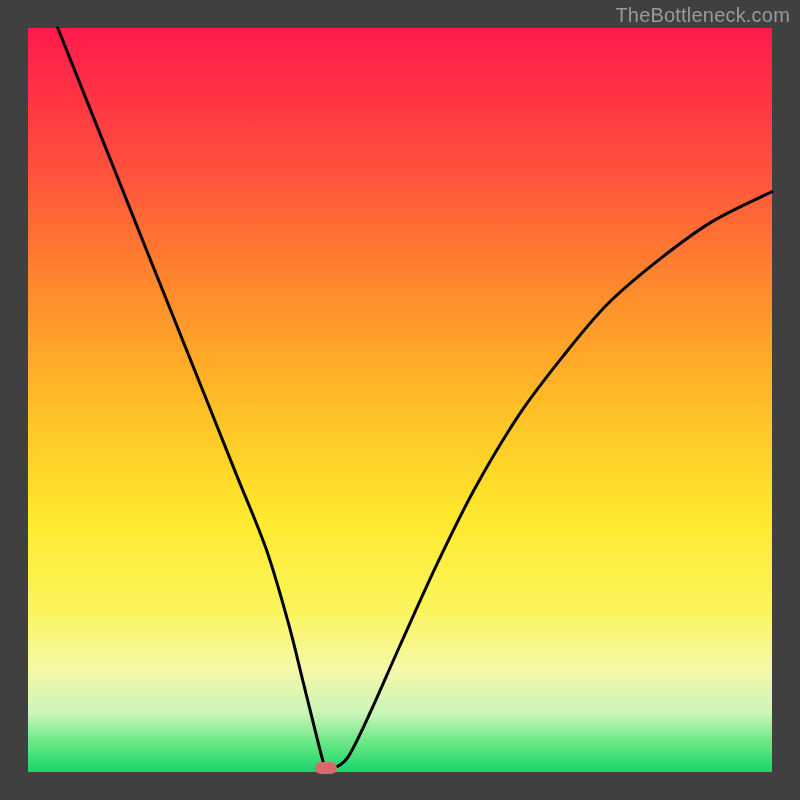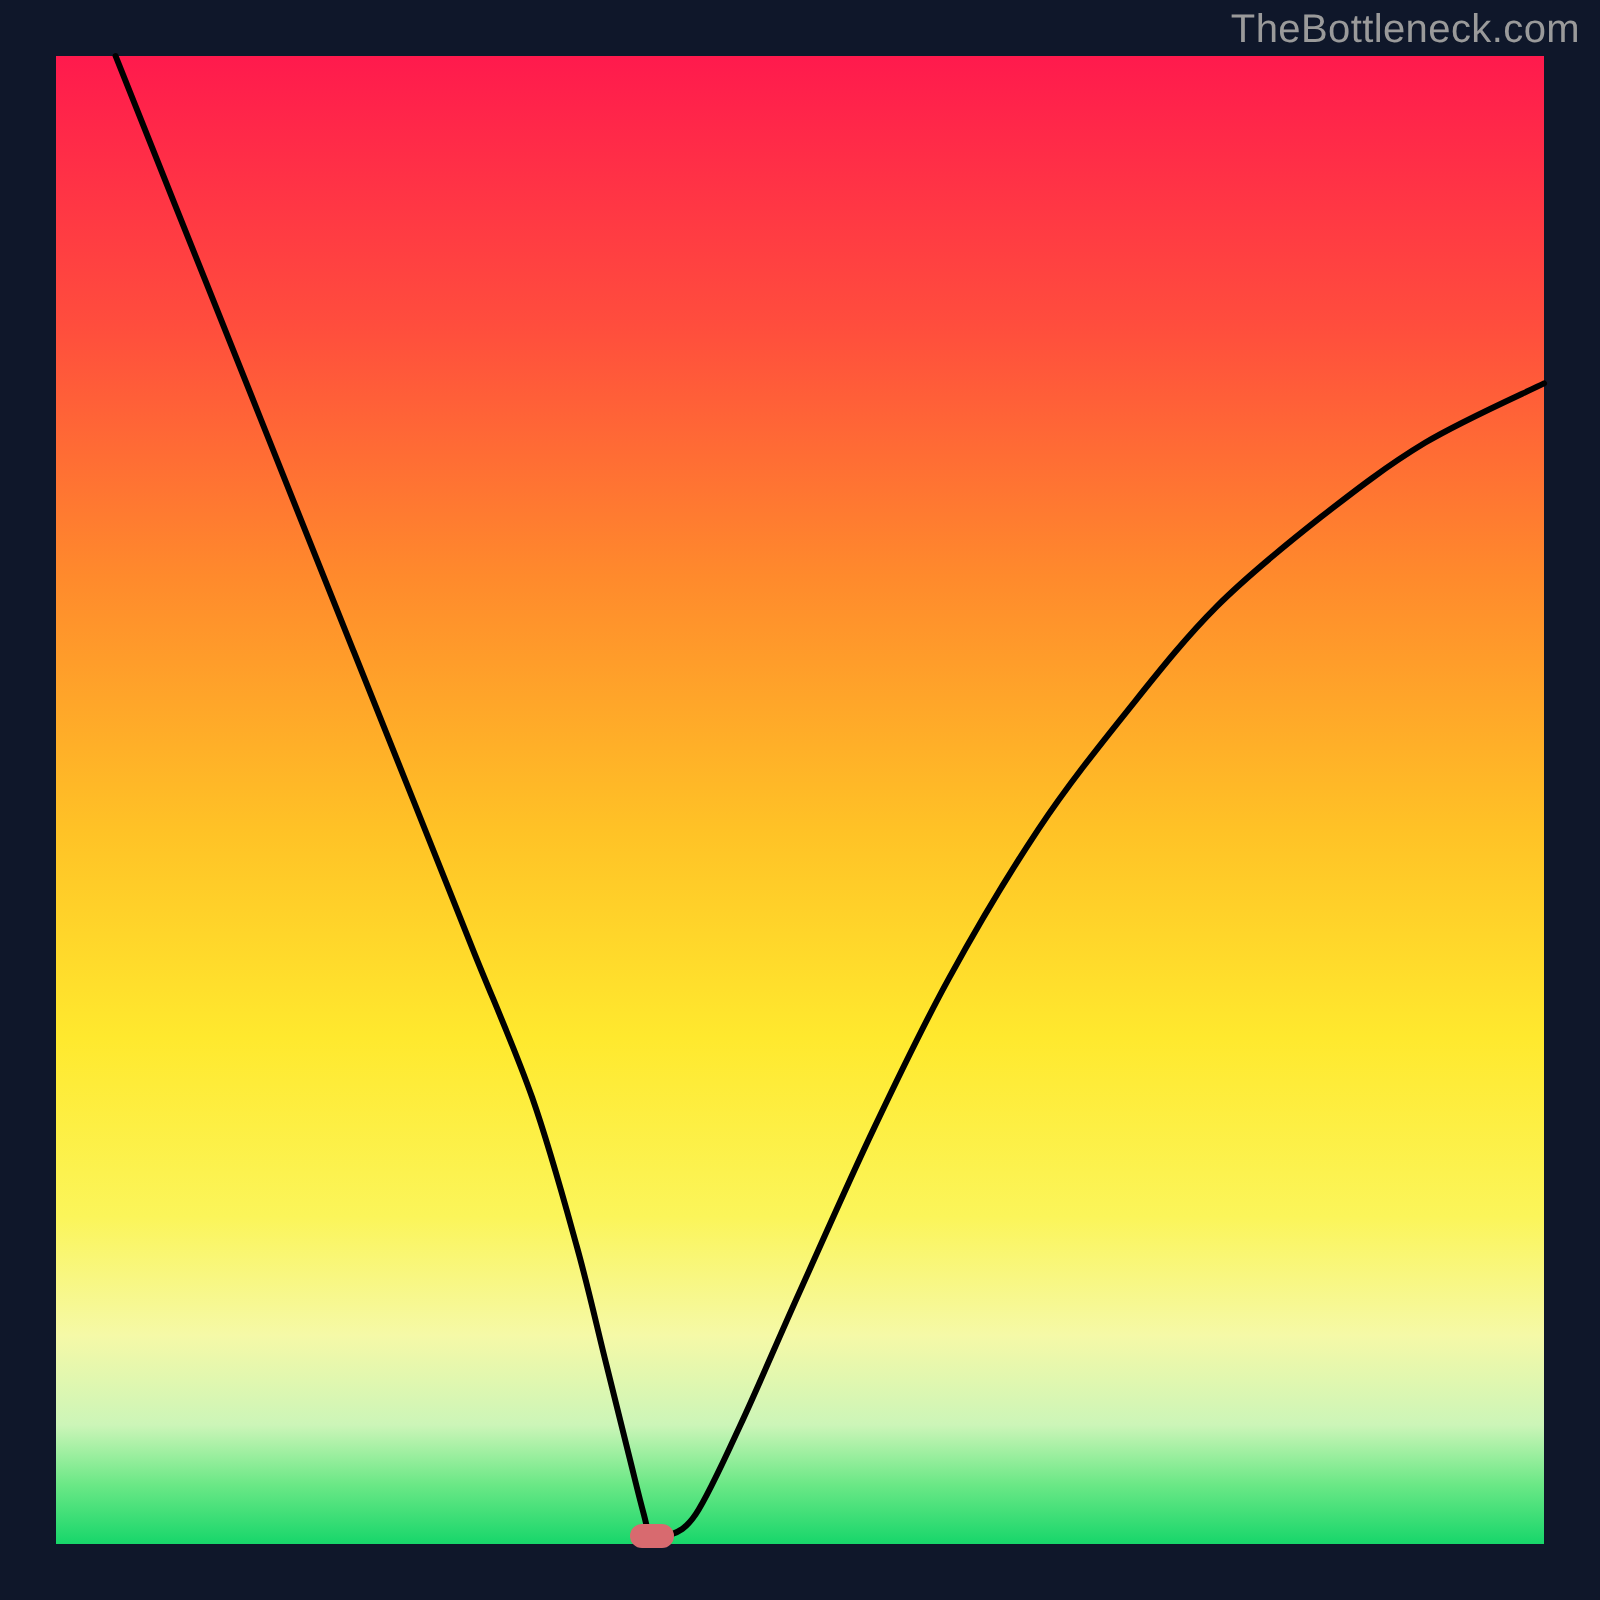--- a/index.html
+++ b/index.html
@@ -10,21 +10,21 @@
     background: #000;
     overflow: hidden;
     font-family: Arial, Helvetica, sans-serif;
   }
   .frame {
     position: absolute;
     top: 0;
     left: 0;
     width: 800px;
     height: 800px;
-    background: #0f172a;
+    background: #404040;
   }
   .plot-area {
     position: absolute;
     top: 28px;
     left: 28px;
     width: 744px;
     height: 744px;
     background: linear-gradient(to bottom,
       #ff1a4d 0%,
       #ff4d3d 18%,

